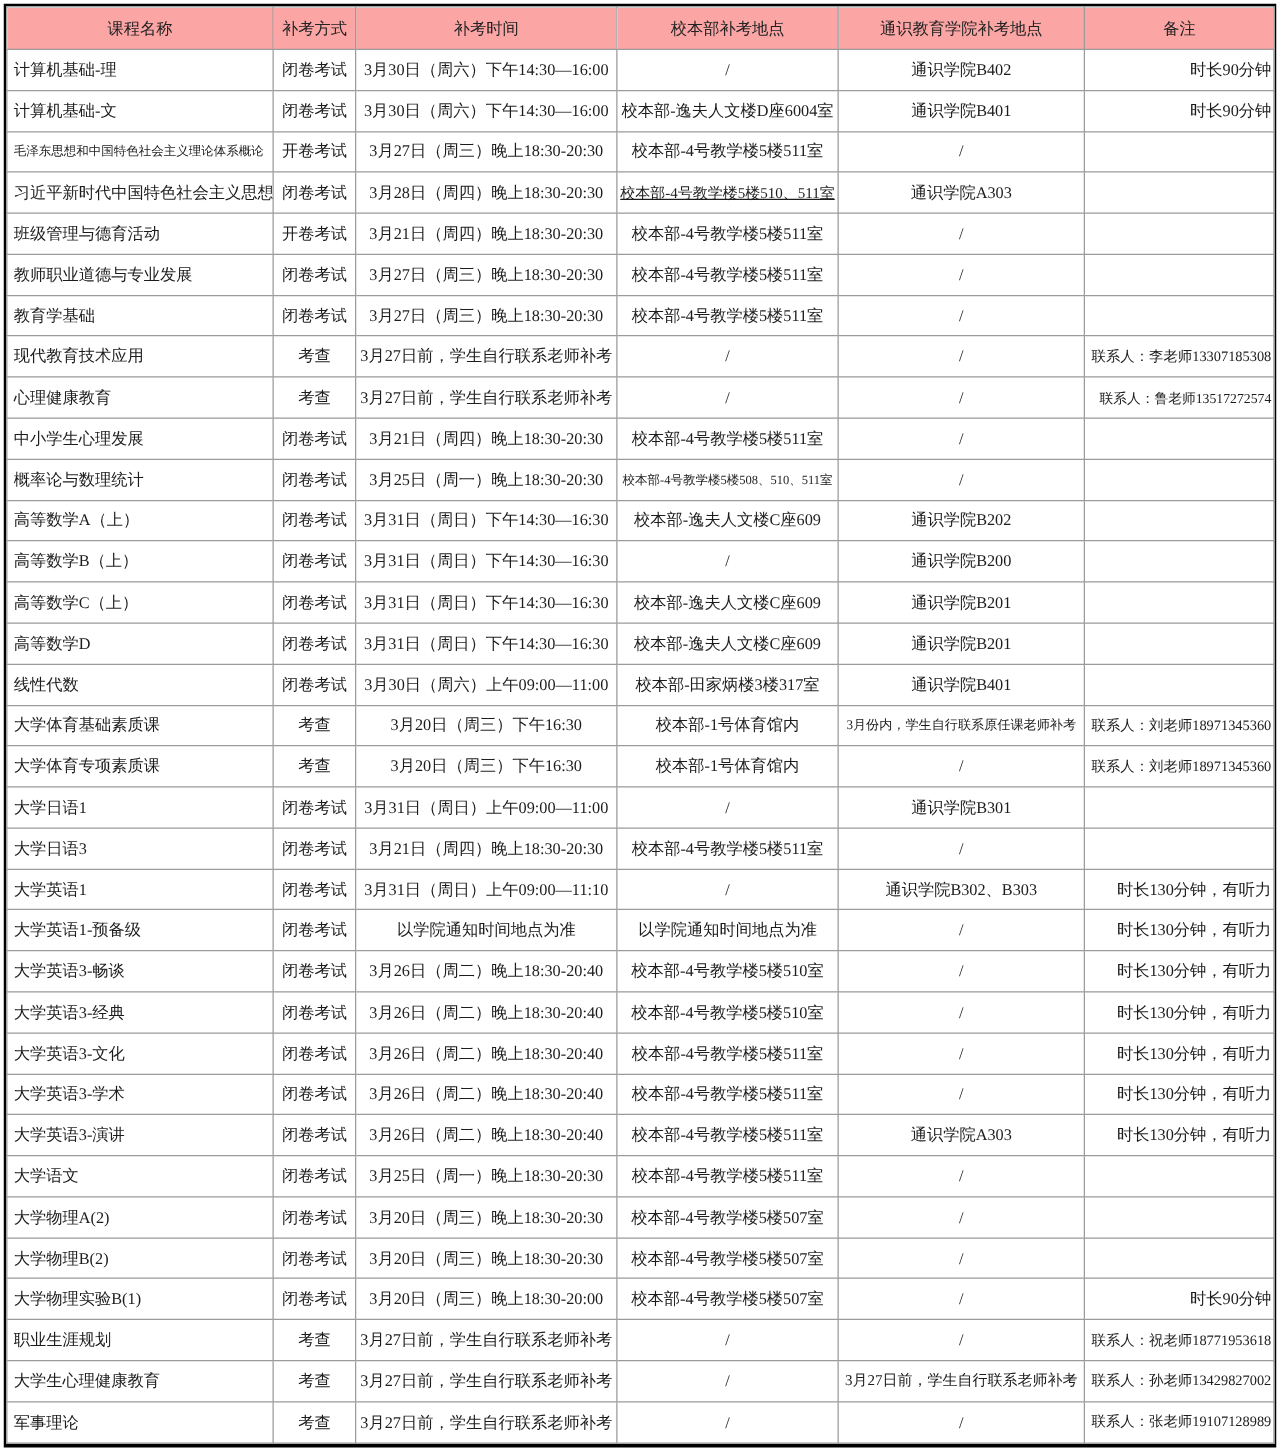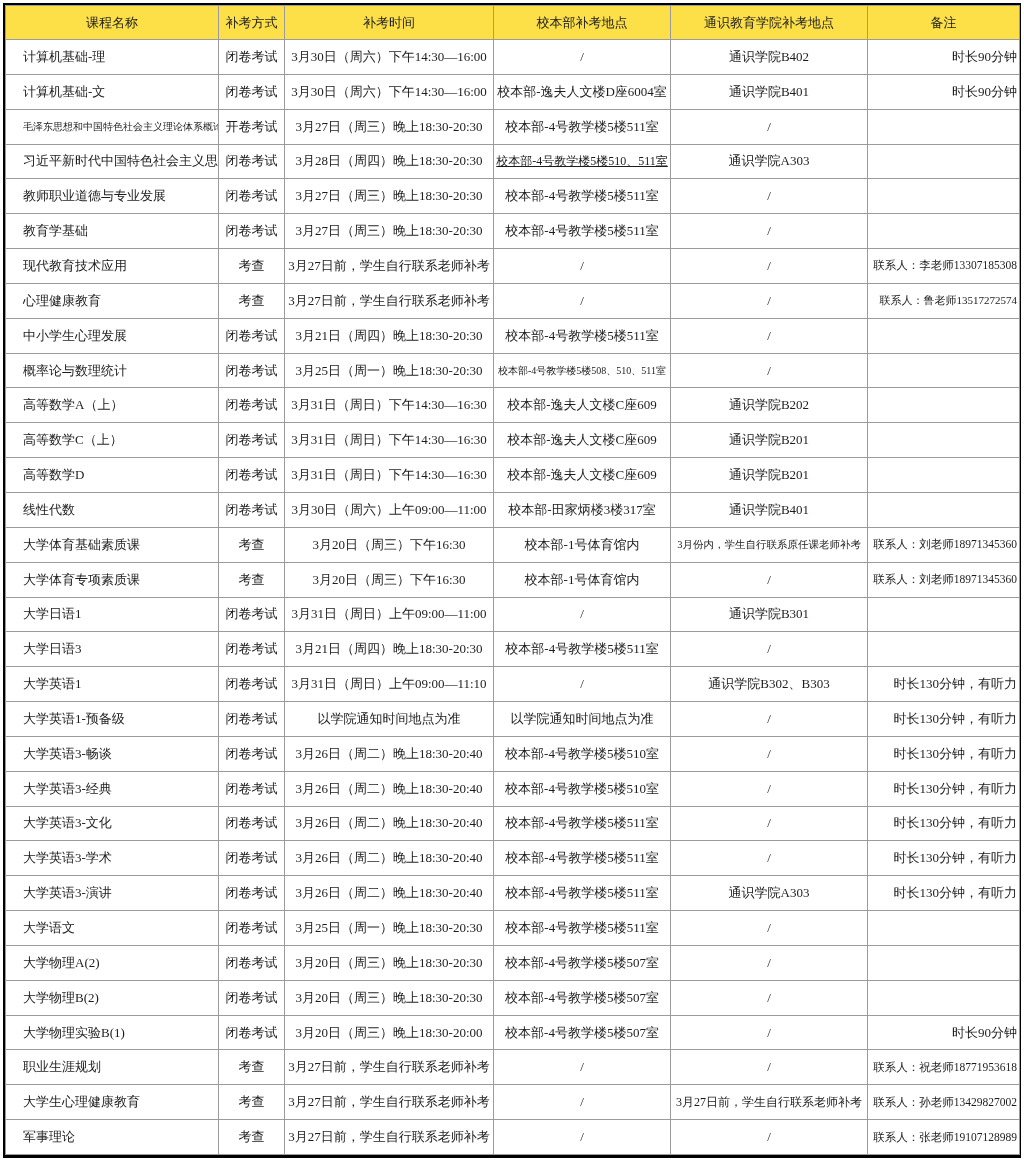--- a/index.html
+++ b/index.html
@@ -21,26 +21,26 @@
     font-weight:normal;
     font-size:13px;
     padding:0 2px;
     white-space:nowrap;
     overflow:hidden;
     text-align:center;
     vertical-align:middle;
     color:#1c1c1c;
   }
   table.exam thead th{
-    background:#fde047;
+    background:#fca5a5;
     height:33px;
     font-size:13px;
     color:#222;
   }
-  table.exam td.col0{text-align:left;padding-left:17px;}
+  table.exam td.col0{text-align:left;padding-left:5px;}
   table.exam td.col5{text-align:right;padding-left:4px;}
   
   col.c0{width:213px}
   col.c1{width:66px}
   col.c2{width:209px}
   col.c3{width:177px}
   col.c4{width:197px}
   col.c5{width:152px}
 </style>
 </head>
@@ -93,20 +93,28 @@
         </tr>
         <tr>
           <td class="col0" style="font-size: 13px; text-align: center;">习近平新时代中国特色社会主义思想概论</td>
           <td class="col1">闭卷考试</td>
           <td class="col2">3月28日（周四）晚上18:30-20:30</td>
           <td class="col3" style="font-size: 12px; text-decoration: underline;">校本部-4号教学楼5楼510、511室</td>
           <td class="col4">通识学院A303</td>
           <td class="col5"></td>
         </tr>
         <tr>
+          <td class="col0">班级管理与德育活动</td>
+          <td class="col1">开卷考试</td>
+          <td class="col2">3月21日（周四）晚上18:30-20:30</td>
+          <td class="col3">校本部-4号教学楼5楼511室</td>
+          <td class="col4">/</td>
+          <td class="col5"></td>
+        </tr>
+        <tr>
           <td class="col0">教师职业道德与专业发展</td>
           <td class="col1">闭卷考试</td>
           <td class="col2">3月27日（周三）晚上18:30-20:30</td>
           <td class="col3">校本部-4号教学楼5楼511室</td>
           <td class="col4">/</td>
           <td class="col5"></td>
         </tr>
         <tr>
           <td class="col0">教育学基础</td>
           <td class="col1">闭卷考试</td>
@@ -146,20 +154,28 @@
           <td class="col3" style="font-size: 10px;">校本部-4号教学楼5楼508、510、511室</td>
           <td class="col4">/</td>
           <td class="col5"></td>
         </tr>
         <tr>
           <td class="col0">高等数学A（上）</td>
           <td class="col1">闭卷考试</td>
           <td class="col2">3月31日（周日）下午14:30—16:30</td>
           <td class="col3">校本部-逸夫人文楼C座609</td>
           <td class="col4">通识学院B202</td>
+          <td class="col5"></td>
+        </tr>
+        <tr>
+          <td class="col0">高等数学B（上）</td>
+          <td class="col1">闭卷考试</td>
+          <td class="col2">3月31日（周日）下午14:30—16:30</td>
+          <td class="col3">/</td>
+          <td class="col4">通识学院B200</td>
           <td class="col5"></td>
         </tr>
         <tr>
           <td class="col0">高等数学C（上）</td>
           <td class="col1">闭卷考试</td>
           <td class="col2">3月31日（周日）下午14:30—16:30</td>
           <td class="col3">校本部-逸夫人文楼C座609</td>
           <td class="col4">通识学院B201</td>
           <td class="col5"></td>
         </tr>

